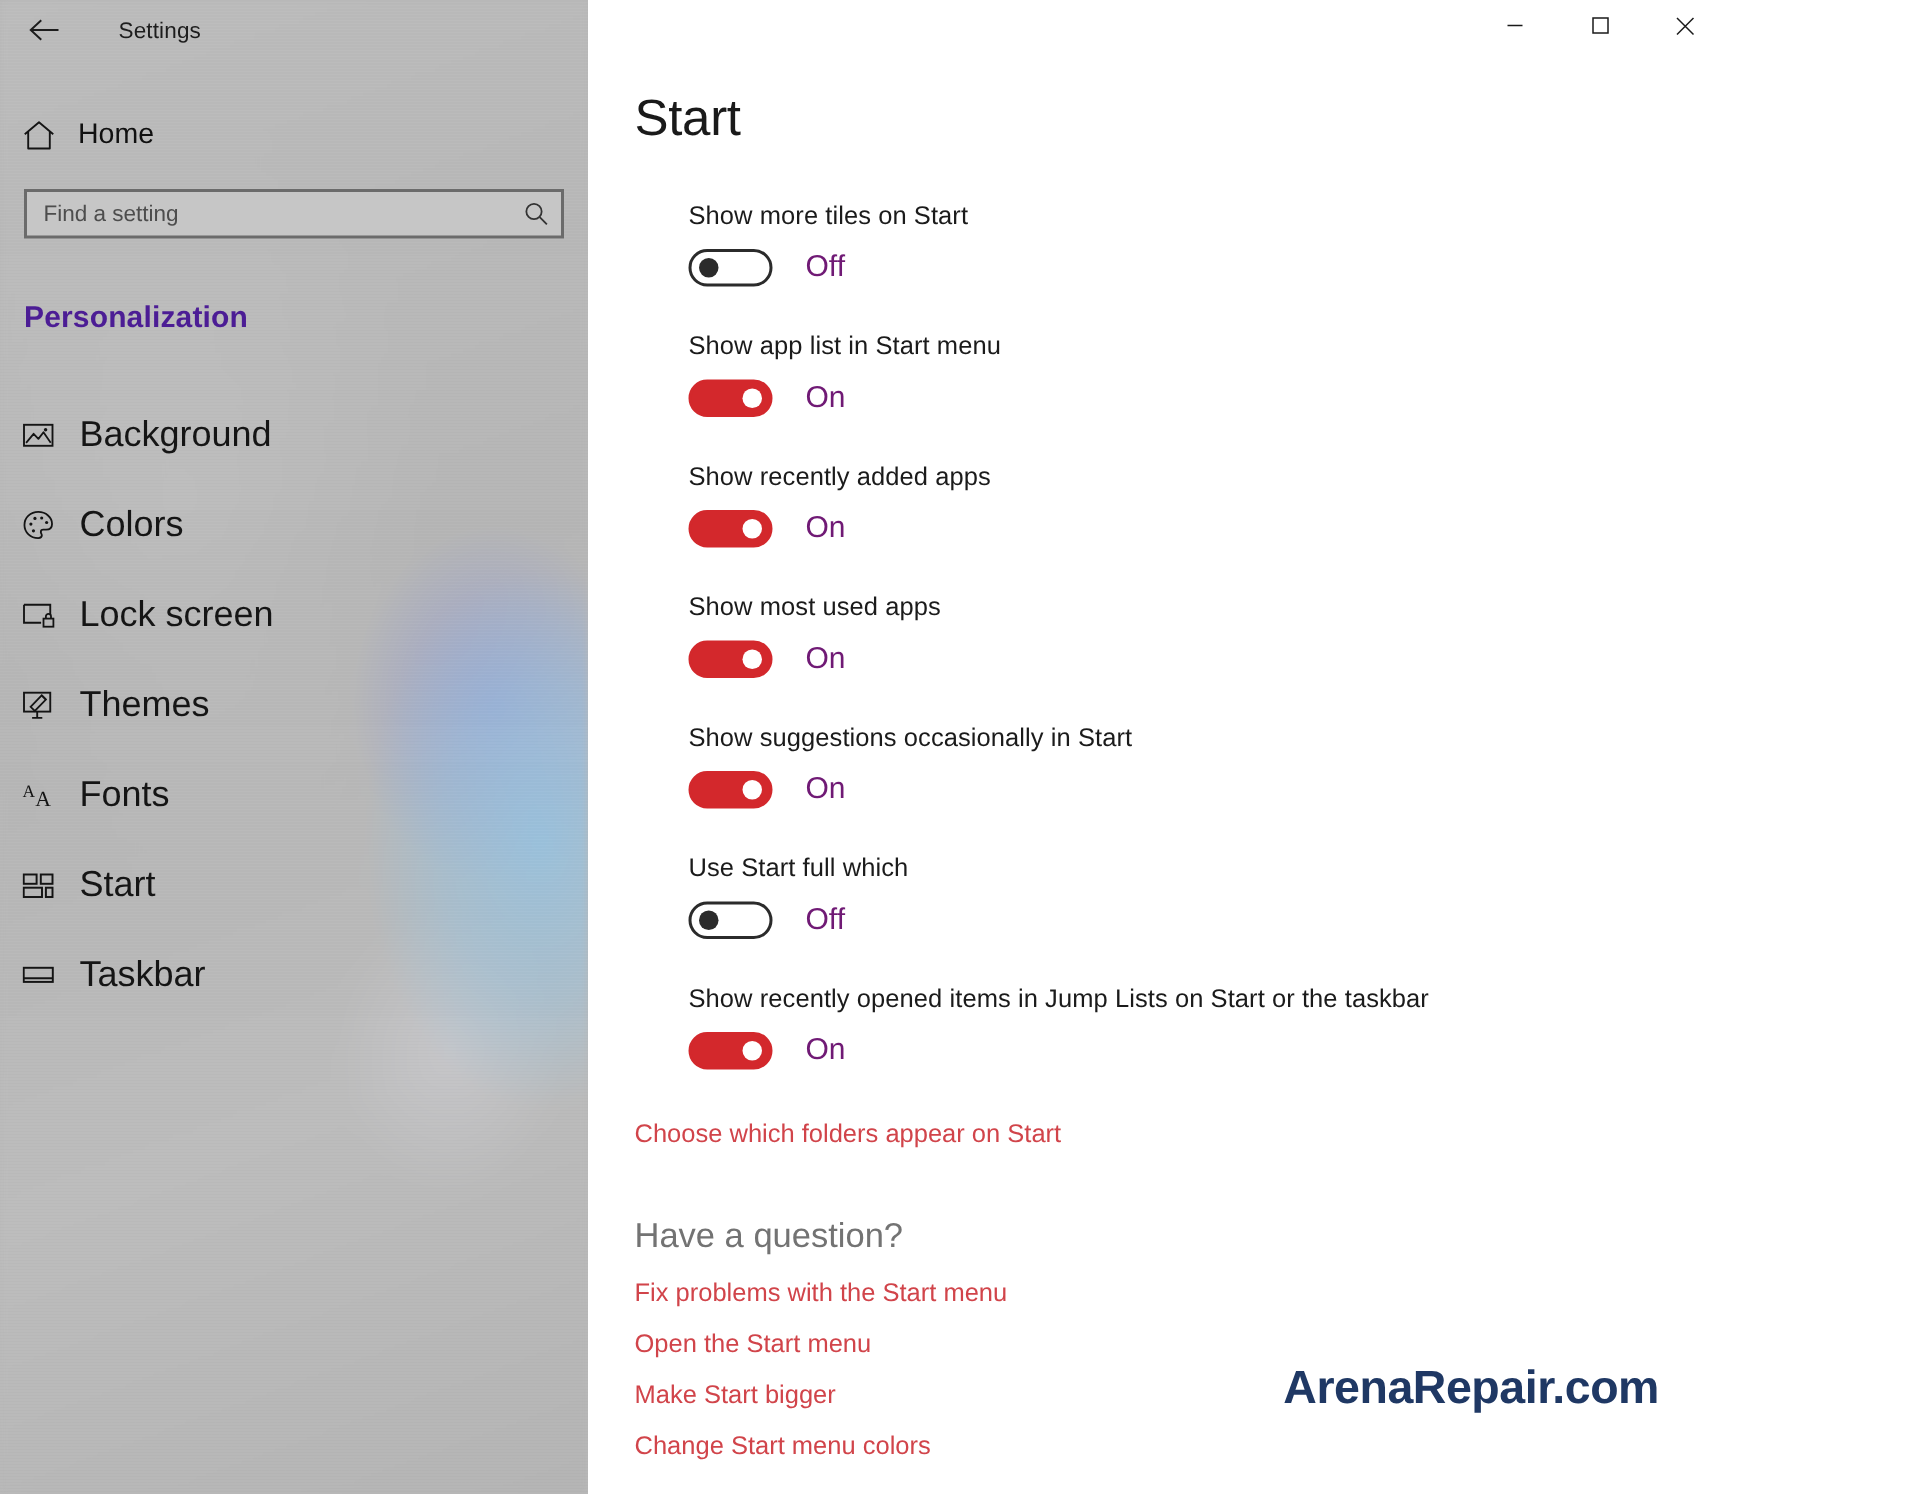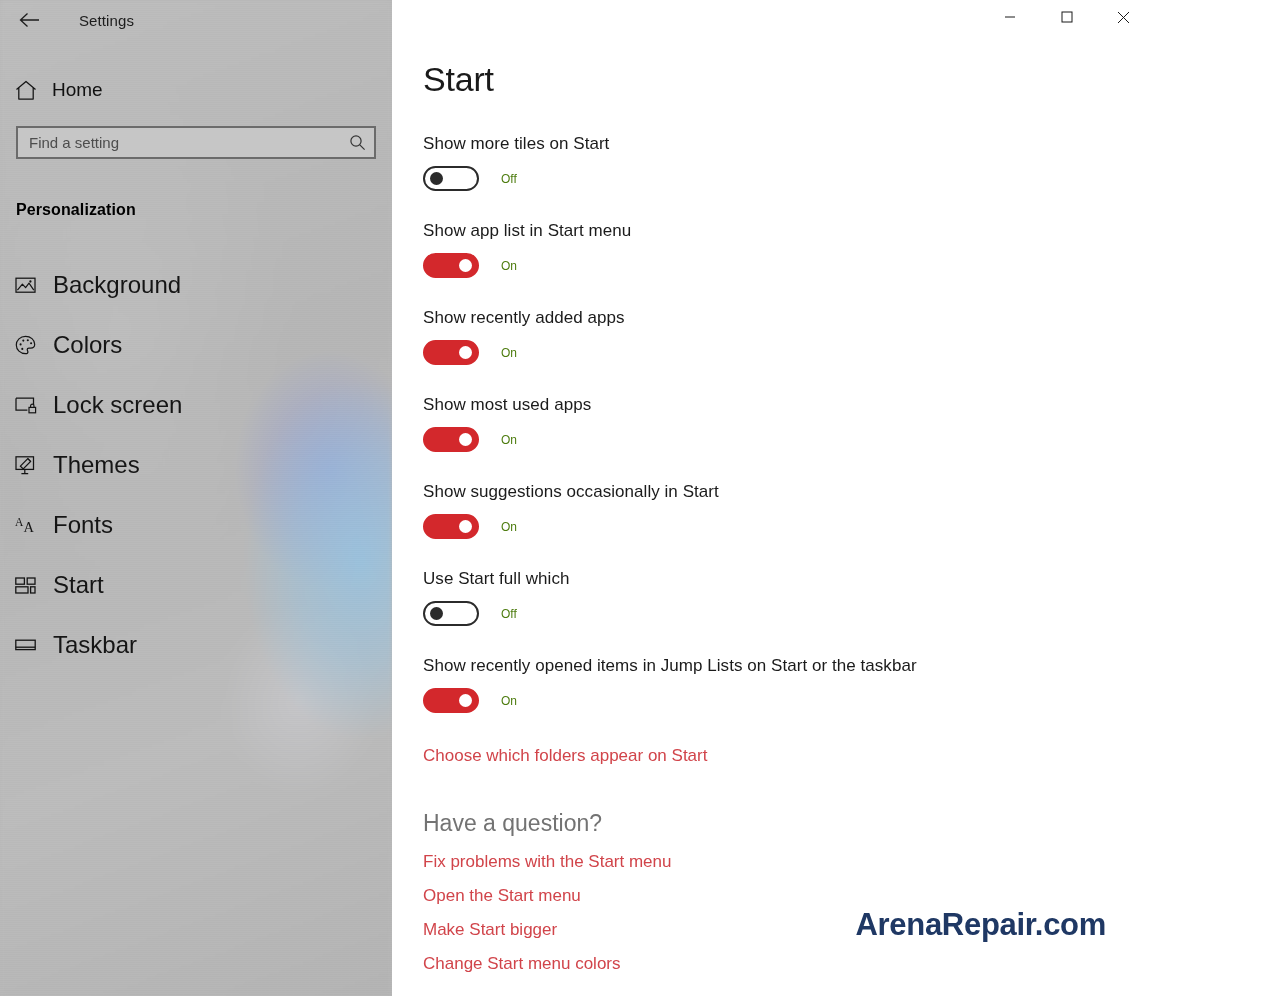--- a/index.html
+++ b/index.html
@@ -100,23 +100,23 @@
     font-family: "Liberation Sans", sans-serif;
     font-size: 15px;
     color: #262626;
   }
   .search-input::placeholder { color: #4d4d4d; opacity: 1; }
   .search-ic { width: 22px; display:flex; align-items:center; justify-content:center; }
 
   
   .section-heading {
     margin: 42px 0 0 16px;
-    font-size: 16px;
+    font-size: 20px;
     font-weight: bold;
-    color: #000000;
+    color: #4c1d95;
     letter-spacing: .1px;
   }
 
   
   .nav-list { margin-top: 36px; }
   .nav-item {
     display: flex;
     align-items: center;
     height: 60px;
     padding-left: 15px;
@@ -160,21 +160,21 @@
   .content { padding: 62px 0 0 31px; }
 
   .page-title {
     font-size: 34px;
     font-weight: normal;
     color: #1a1a1a;
     line-height: 1;
     letter-spacing: -.2px;
   }
 
-  .setting-block { margin-top: 30px; }
+  .setting-block { margin-top: 30px; margin-left: 36px; }
   .setting-block:first-of-type { margin-top: 38px; }
 
   .setting-label {
     font-size: 17px;
     color: #1b1b1b;
     letter-spacing: .05px;
   }
 
   .toggle-row {
     display: flex;
@@ -206,22 +206,22 @@
     border: 2px solid #d3282c;
   }
   .toggle.on .knob {
     position: absolute;
     width: 13px; height: 13px;
     border-radius: 50%;
     background: #ffffff;
     right: 5px; top: 4px;
   }
   .toggle-state {
-    font-size: 12px;
-    color: #4d7c0f;
+    font-size: 20px;
+    color: #701a75;
     margin-left: 22px;
   }
 
   .accent-link {
     display: inline-block;
     font-size: 17px;
     color: #d1444a;
     text-decoration: none;
     cursor: pointer;
   }

